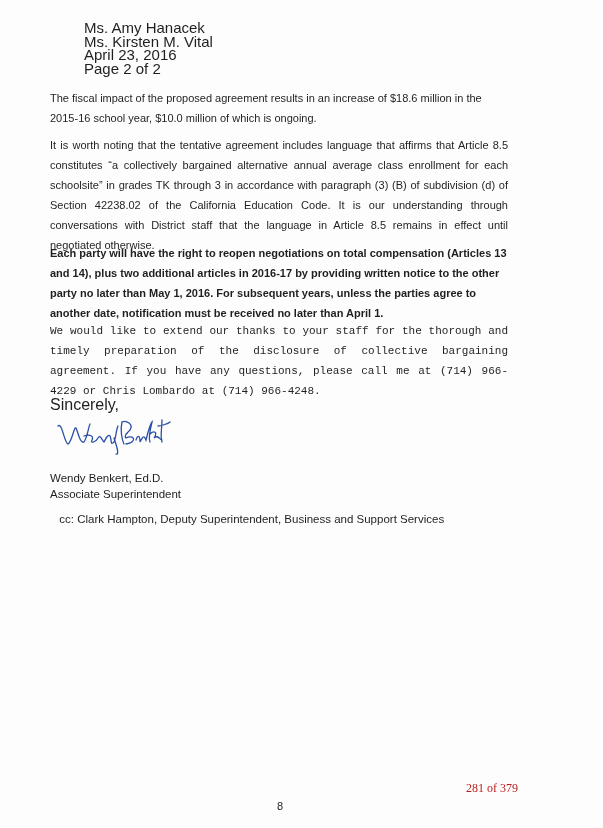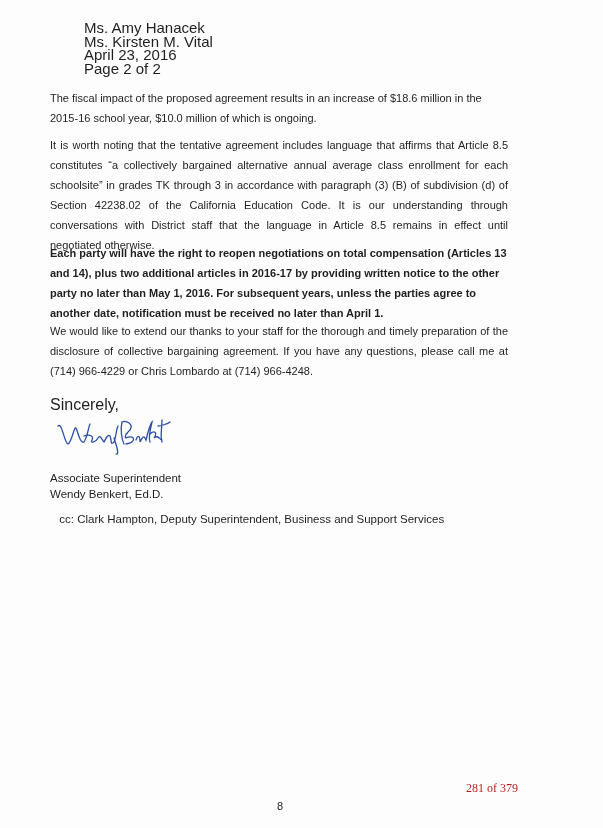--- a/index.html
+++ b/index.html
@@ -31,34 +31,34 @@
     <div>April 23, 2016</div>
     <div>Page 2 of 2</div>
   </div>
 
   <div class="para" style="top:88px;">The fiscal impact of the proposed agreement results in an increase of $18.6 million in the 2015-16 school year, $10.0 million of which is ongoing.</div>
 
   <div class="para justify" style="top:135px;">It is worth noting that the tentative agreement includes language that affirms that Article 8.5 constitutes “a collectively bargained alternative annual average class enrollment for each schoolsite” in grades TK through 3 in accordance with paragraph (3) (B) of subdivision (d) of Section 42238.02 of the California Education Code. It is our understanding through conversations with District staff that the language in Article 8.5 remains in effect until negotiated otherwise.</div>
 
   <div class="para" style="top:243px;font-weight:bold;">Each party will have the right to reopen negotiations on total compensation (Articles 13 and 14), plus two additional articles in 2016-17 by providing written notice to the other party no later than May 1, 2016. For subsequent years, unless the parties agree to another date, notification must be received no later than April 1.</div>
 
-  <div class="para justify" style="top:321px;">We would like to extend our thanks to your staff for the thorough and timely preparation of the disclosure of collective bargaining agreement. If you have any questions, please call me at (714) 966-4229 or Chris Lombardo at (714) 966-4248.</div>
+  <div class="para justify" style="top:321px;font-family:Liberation Mono, monospace;">We would like to extend our thanks to your staff for the thorough and timely preparation of the disclosure of collective bargaining agreement. If you have any questions, please call me at (714) 966-4229 or Chris Lombardo at (714) 966-4248.</div>
 
   <div class="sincerely">Sincerely,</div>
 
   <div class="signature">
     <svg width="120" height="46" viewBox="0 0 120 46">
       <path d="M4 14 C8 10, 10 30, 14 32 C18 30, 20 14, 22 16 C24 20, 26 32, 30 30 C34 24, 34 16, 36 12 M30 24 C36 22, 40 24, 38 28 C36 32, 42 30, 44 26 C46 22, 48 28, 50 30 C52 26, 54 22, 56 24 C58 28, 56 34, 60 30 C62 26, 62 18, 64 14 M60 26 C62 32, 66 44, 62 42" fill="none" stroke="#2a4fa8" stroke-width="1.3" stroke-linecap="round"></path>
       <path d="M68 10 C72 8, 80 12, 76 18 C72 22, 70 24, 72 26 C80 22, 84 30, 72 32 M68 10 C66 18, 68 28, 70 32 M82 28 C84 22, 86 24, 86 30 C88 26, 90 22, 92 28 C94 20, 96 12, 98 10 C96 18, 94 26, 96 30 M96 22 C100 18, 104 20, 100 26 C104 22, 106 28, 108 28 M104 14 C106 14, 114 12, 116 10 M108 8 C108 16, 106 24, 108 30" fill="none" stroke="#2a4fa8" stroke-width="1.3" stroke-linecap="round"></path>
     </svg>
   </div>
 
   <div class="sig-block">
+    <div>Wendy Benkert, Ed.D.</div>
     <div>Associate Superintendent</div>
-    <div>Wendy Benkert, Ed.D.</div>
   </div>
 
   <div class="cc">
     <span class="lbl">cc:</span>
     <span>Clark Hampton, Deputy Superintendent, Business and Support Services</span>
   </div>
 
   <div class="pagecount">281 of 379</div>
   <div class="pagenum">8</div>
 

